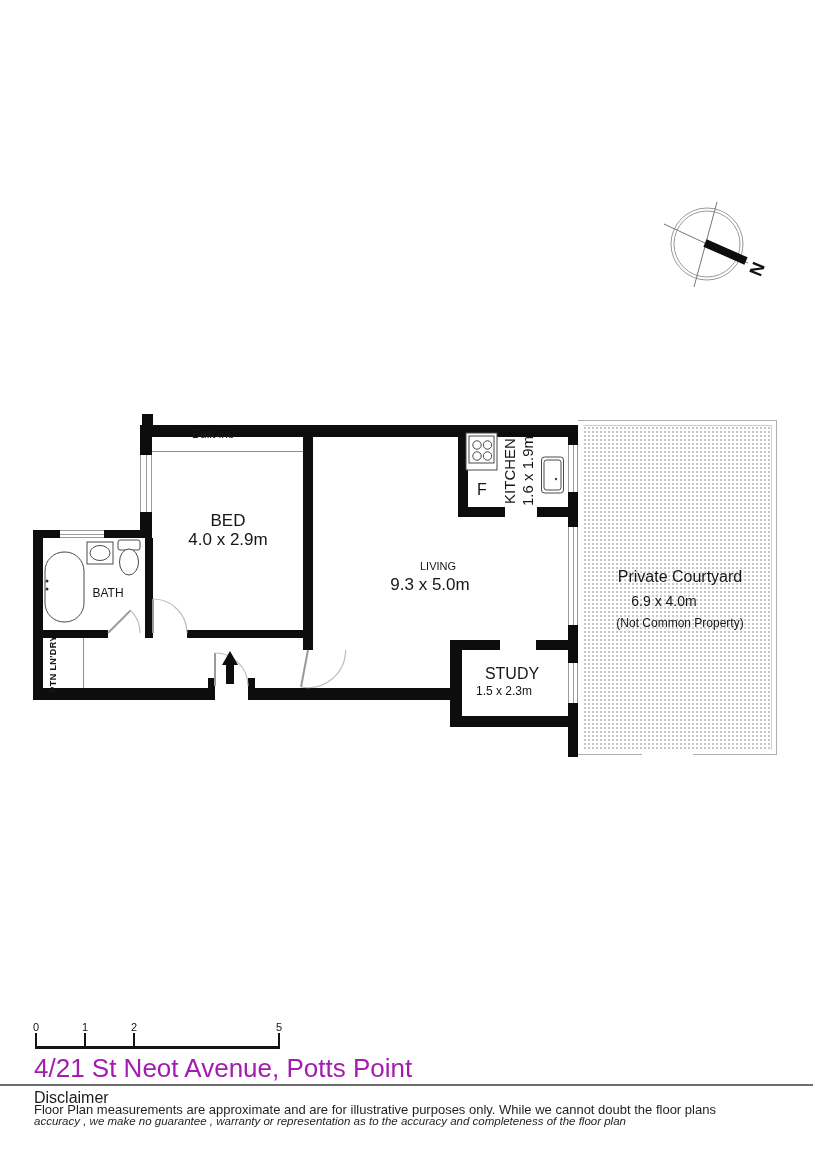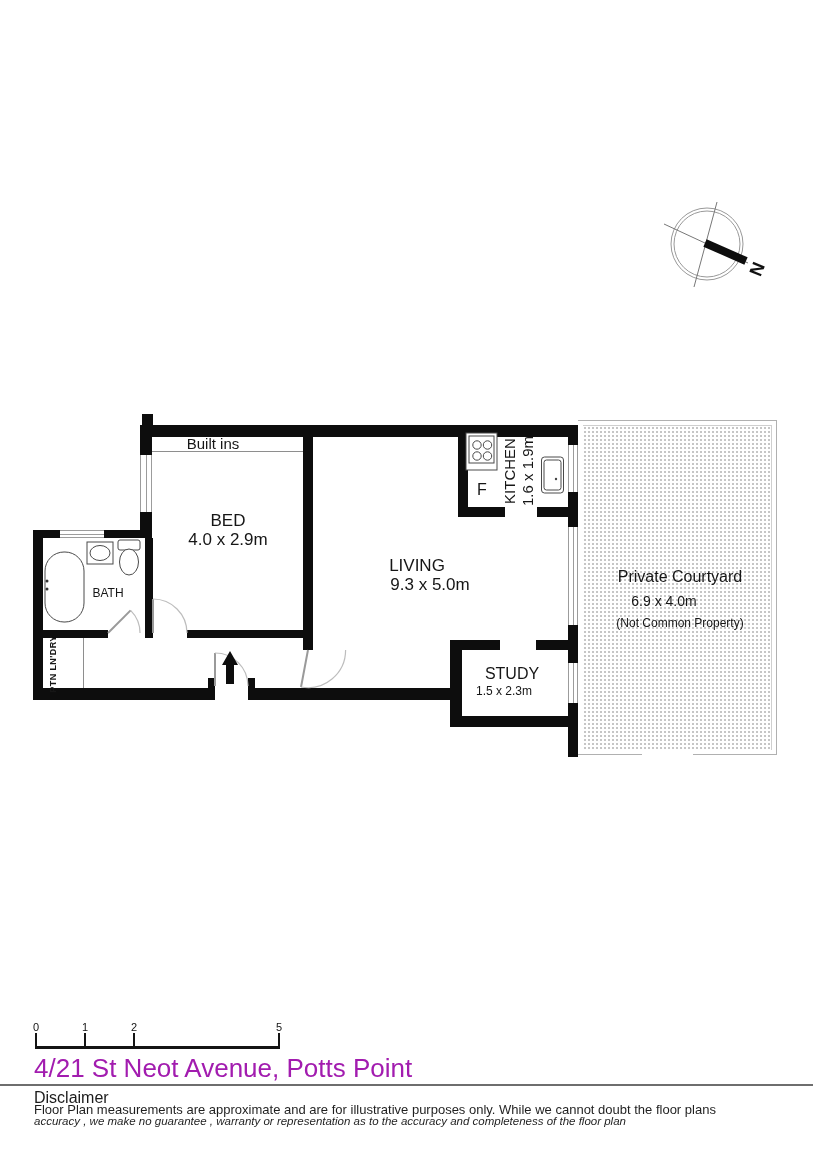--- a/index.html
+++ b/index.html
@@ -137,26 +137,26 @@
       <circle cx="477" cy="456" r="4.2"></circle>
         <circle cx="487.5" cy="456" r="4.2"></circle>
     </g>
     <g fill="#fff" stroke="#4a4a4a" stroke-width="1">
       <rect x="541.5" y="457" width="22" height="36" rx="3"></rect>
       <rect x="544" y="460" width="17" height="30" rx="2.5"></rect>
       <circle cx="556" cy="479" r="1.2" fill="#444" stroke="none"></circle>
     </g>
   </svg>
 
-  <div class="lbl" style="left:213px;top:443px;font-size:15px">Built ins</div>
+  <div class="lbl" style="left:213px;top:434px;font-size:12px">Built ins</div>
   <div class="lbl" style="left:228px;top:521px;font-size:17px">BED</div>
   <div class="lbl" style="left:228px;top:540px;font-size:17px">4.0 x 2.9m</div>
   <div class="lbl" style="left:108px;top:593px;font-size:12px">BATH</div>
   <div class="lbl rot" style="left:53px;top:664px;font-size:9px;font-weight:bold;letter-spacing:0.4px">PTN LN'DRY</div>
-  <div class="lbl" style="left:417px;top:566px;font-size:17px">LIVING</div>
+  <div class="lbl" style="left:438px;top:566px;font-size:11px">LIVING</div>
   <div class="lbl" style="left:430px;top:585px;font-size:17px">9.3 x 5.0m</div>
   <div class="lbl rot" style="left:509px;top:471px;font-size:15px">KITCHEN</div>
   <div class="lbl rot" style="left:527px;top:471px;font-size:15px">1.6 x 1.9m</div>
   <div class="lbl" style="left:482px;top:490px;font-size:16px">F</div>
   <div class="lbl" style="left:512px;top:674px;font-size:16px">STUDY</div>
   <div class="lbl" style="left:504px;top:691px;font-size:12px">1.5 x 2.3m</div>
   <div class="lbl" style="left:680px;top:577px;font-size:16px">Private Courtyard</div>
   <div class="lbl" style="left:664px;top:601px;font-size:14px">6.9 x 4.0m</div>
   <div class="lbl" style="left:680px;top:623px;font-size:12px">(Not Common Property)</div>
 

